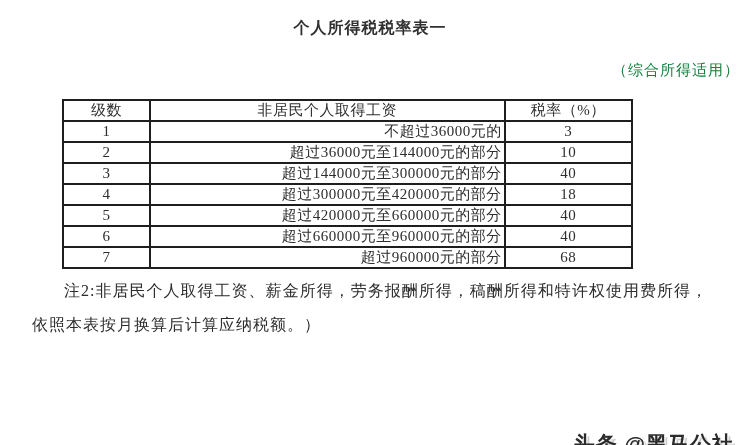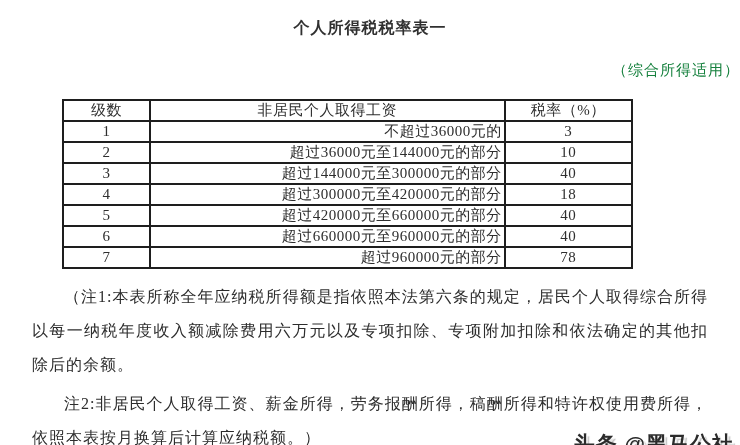--- a/index.html
+++ b/index.html
@@ -136,24 +136,23 @@
           <td class="cell-rate">40</td>
         </tr>
         <tr>
           <td class="cell-level">6</td>
           <td class="cell-income">超过660000元至960000元的部分</td>
           <td class="cell-rate">40</td>
         </tr>
         <tr>
           <td class="cell-level">7</td>
           <td class="cell-income">超过960000元的部分</td>
-          <td class="cell-rate">78</td>
+          <td class="cell-rate">68</td>
         </tr>
       </tbody>
   </table>
 
-  <p class="note note-1">（注1:本表所称全年应纳税所得额是指依照本法第六条的规定，居民个人取得综合所得以每一纳税年度收入额减除费用六万元以及专项扣除、专项附加扣除和依法确定的其他扣除后的余额。</p>
 
   <p class="note note-2">注2:非居民个人取得工资、薪金所得，劳务报酬所得，稿酬所得和特许权使用费所得，依照本表按月换算后计算应纳税额。）</p>
 
   <div class="watermark">头条 @黑马公社</div>
 
 </div>
 
 </body></html>

